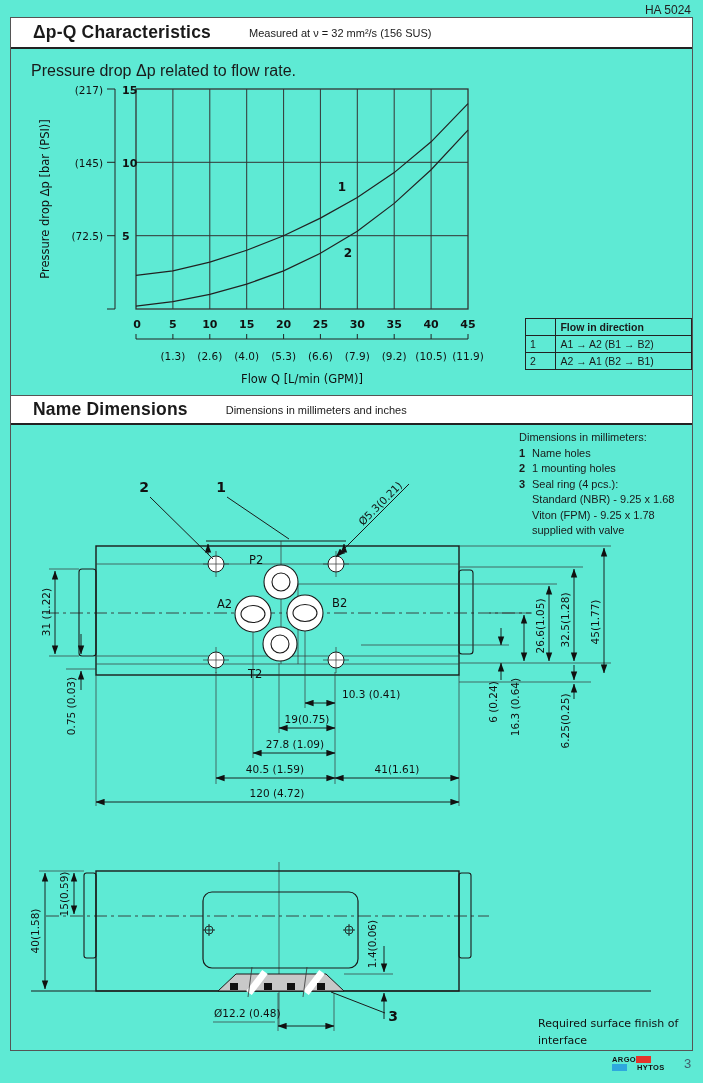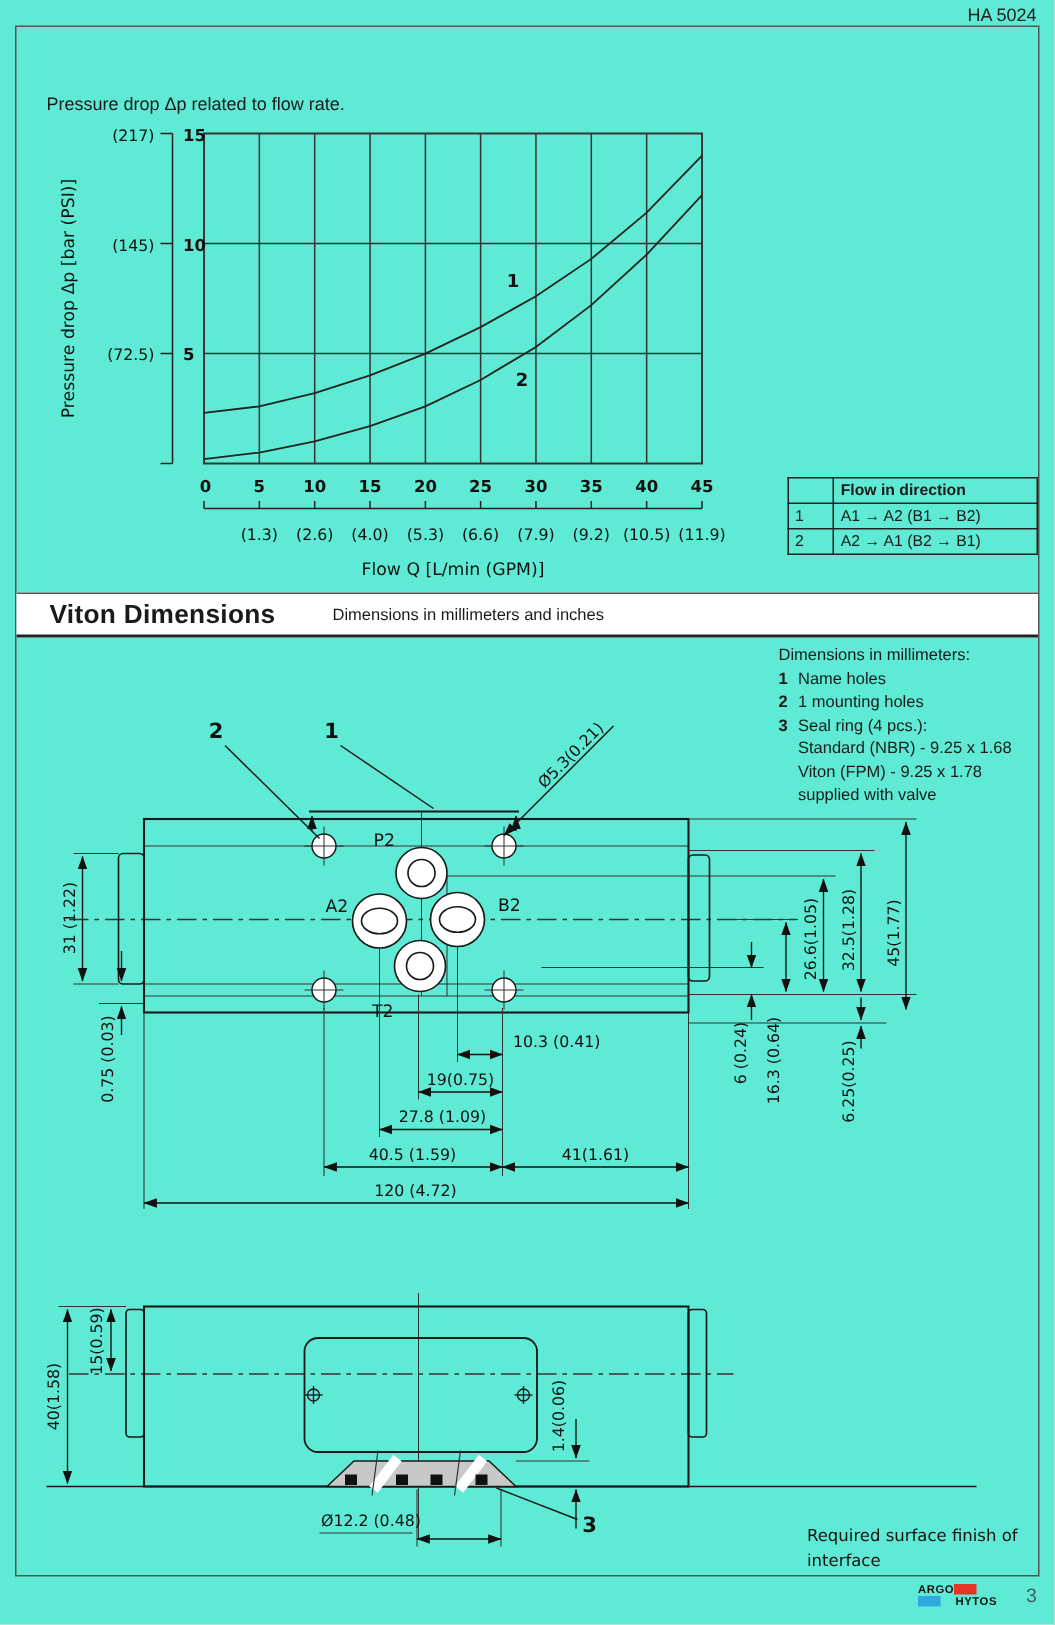--- a/index.html
+++ b/index.html
@@ -5,21 +5,21 @@
   html,body{margin:0;padding:0;background:#e8e8e8;}
   .page{position:relative;width:703px;height:1083px;background:#5eead4;
         font-family:"Liberation Sans","DejaVu Sans",sans-serif;color:#1a1a1a;overflow:hidden;}
   .doc-number{position:absolute;top:3px;right:12px;font-size:12px;color:#222;}
   .sheet{position:absolute;left:10px;top:17px;width:681px;height:1032px;border:1.4px solid #555;}
   .band{position:absolute;left:0;right:0;display:flex;align-items:center;background:#fff;}
   .band1{top:0;height:29px;border-bottom:2.6px solid #222;}
   .band2{top:377px;height:27px;border-top:1.2px solid #555;border-bottom:2.6px solid #222;}
   .band .btitle{font-size:17.5px;font-weight:bold;margin-left:22px;letter-spacing:.2px;}
   .band .bsub{font-size:11px;margin-left:38px;}
-  .intro{position:absolute;left:20px;top:44px;font-size:12px;}
+  .intro{position:absolute;left:20px;top:44px;font-size:16px;}
   .chart-svg{position:absolute;left:0;top:61px;}
   .dir-table{position:absolute;left:514px;top:300px;border-collapse:collapse;font-size:10.5px;}
   .dir-table td{border:1px solid #222;height:16px;padding:0 4px;text-align:left;white-space:nowrap;}
   .dir-table td.c1{width:24px;}
   .dir-table td.c2{width:132px;}
   .dir-table td.hdr{font-weight:bold;}
   .legend{position:absolute;left:490px;top:412px;font-size:11px;line-height:15.5px;margin-left:18px;}
   .legend .lrow{display:flex;}
   .legend .lnum{font-weight:bold;width:13px;flex:0 0 13px;}
   .legend .cont{padding-left:13px;}
@@ -42,20 +42,24 @@
   .ntxt{font-size:11px;fill:#111;}
 </style>
 </head>
 <body>
 
 <div class="page">
   <div class="doc-number">HA 5024</div>
 
   <div class="sheet">
 
+    <div class="band band1">
+      <span class="btitle">Δp-Q Characteristics</span>
+      <span class="bsub">Measured at ν = 32 mm²/s (156 SUS)</span>
+    </div>
 
     <div class="intro">Pressure drop Δp related to flow rate.</div>
 
     <svg class="chart-svg" width="500" height="314" viewBox="0 0 500 314">
 
       <g stroke="#333" stroke-width="1" fill="none">
         <rect x="125" y="10" width="332" height="220" stroke-width="1.3"></rect>
         <line x1="161.9" y1="10" x2="161.9" y2="230"></line>
         <line x1="198.8" y1="10" x2="198.8" y2="230"></line>
         <line x1="235.7" y1="10" x2="235.7" y2="230"></line>
@@ -143,21 +147,21 @@
         <td class="c2">A1 → A2 (B1 → B2)</td>
       </tr>
       <tr>
         <td class="c1">2</td>
         <td class="c2">A2 → A1 (B2 → B1)</td>
       </tr>
     </tbody>
       </table>
 
     <div class="band band2">
-      <span class="btitle">Viton Dimensions</span>
+      <span class="btitle">Name Dimensions</span>
       <span class="bsub">Dimensions in millimeters and inches</span>
     </div>
 
     <div class="legend">
       <div>Dimensions in millimeters:</div>
       <div class="lrow">
         <span class="lnum">1</span>
         <span>Name holes</span>
       </div>
       <div class="lrow">

